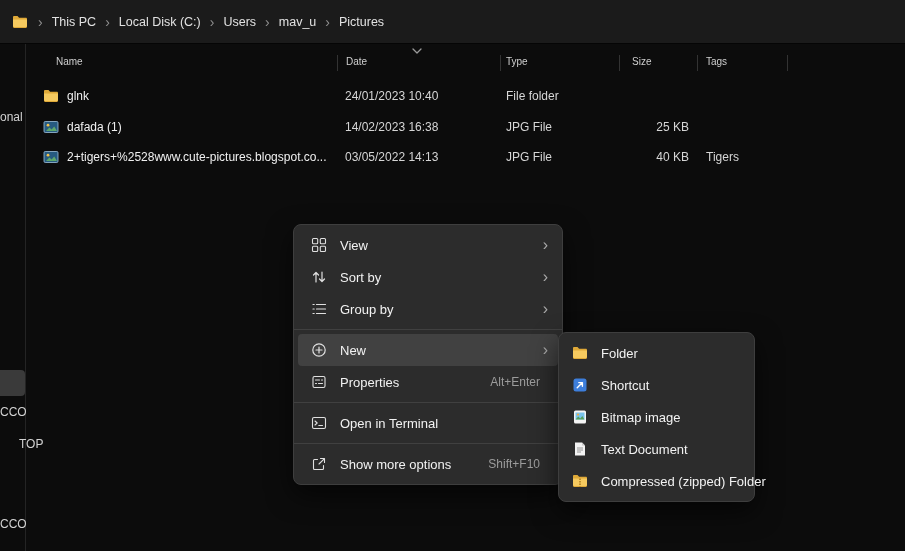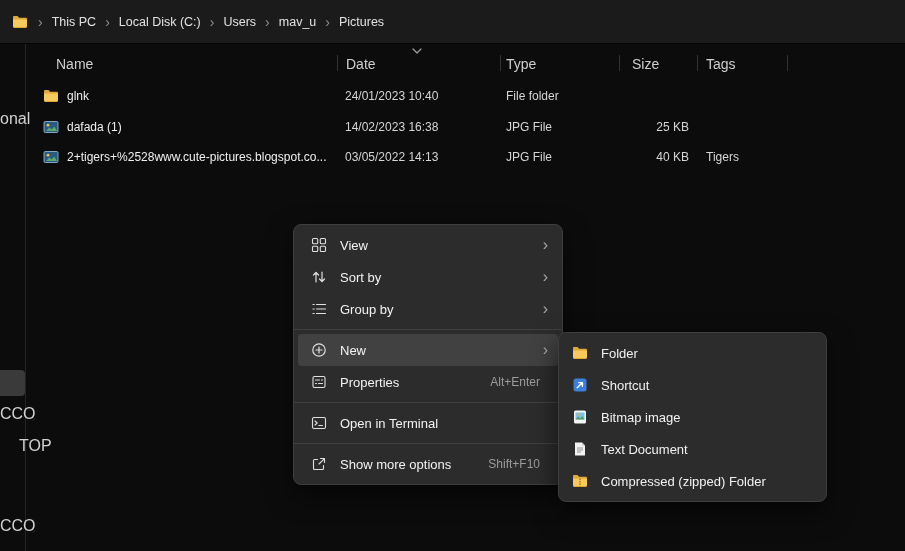--- a/index.html
+++ b/index.html
@@ -13,43 +13,43 @@
   .topbar{
     position:absolute; left:0; top:0; width:905px; height:44px;
     background:#1b1b1b; border-bottom:1px solid #050505;
     display:flex; align-items:center; padding-left:12px;
   }
   .crumb-icon{ width:18px; height:16px; margin-right:6px; display:inline-flex; }
   .crumb{ font-size:12.5px; color:#e2e2e2; padding:4px 7px; border-radius:4px; white-space:nowrap; }
   .crumb-sep{ font-size:14px; color:#8f8f8f; padding:0 2px; line-height:1; }
   
   .nav-divider{ position:absolute; left:25px; top:44px; bottom:0; width:1px; background:#242424; }
-  .fragment{ position:absolute; left:0; font-size:16px; color:#d2d2d2; white-space:nowrap; }
+  .fragment{ position:absolute; left:0; font-size:12px; color:#d2d2d2; white-space:nowrap; }
   .frag-select{ position:absolute; left:0; top:370px; width:25px; height:26px; background:#3a3a3a; border-radius:0 4px 4px 0; }
   
-  .headers{ position:absolute; left:25px; top:50px; right:0; height:26px; font-size:14px; color:#cfcfcf; }
+  .headers{ position:absolute; left:25px; top:50px; right:0; height:26px; font-size:10px; color:#cfcfcf; }
   .headers .hl-label{ position:absolute; top:6px; white-space:nowrap; }
   .h-name{ left:31px; } .h-date{ left:321px; } .h-type{ left:481px; } .h-size{ left:601px;margin-left:6px; } .h-tags{ left:681px; }
   .h-div{ position:absolute; top:5px; width:1px; height:16px; background:#333; }
   .sort-icon{ position:absolute; left:386px; top:-3px; width:12px; height:8px; }
   
   .row{ position:absolute; left:25px; right:0; height:30px; font-size:12px; color:#d6d6d6; border-radius:3px;padding-left:44px; }
   .row .ficon{ position:absolute; left:18px; top:7px; width:16px; height:16px; }
   .row .f-name{ position:absolute; left:42px; top:8px; color:#f0f0f0; white-space:nowrap; }
   .row .f-date{ position:absolute; left:320px; top:8px; }
   .row .f-type{ position:absolute; left:481px; top:8px; }
   .row .f-size{ position:absolute; left:594px; width:70px; top:8px; text-align:right; }
   .row .f-tags{ position:absolute; left:681px; top:8px; }
   
   .menu{
     position:absolute; background:#2c2c2c; border:1px solid #3e3e3e; border-radius:8px;
     box-shadow:0 10px 26px rgba(0,0,0,.6); padding:4px 0;margin-left:40px;
   }
   .ctx{ left:253px; top:224px; width:270px; z-index:10; }
-  .sub{ left:518px; top:332px; width:269px; z-index:11; }
+  .sub{ left:518px; top:332px; width:197px; z-index:11; }
   .mi{ height:32px; display:flex; align-items:center; margin:0 4px; padding-right:8px; border-radius:4px; }
   .mi.hl{ background:#414141; }
   .mic{ width:18px; height:18px; margin-left:12px; flex:0 0 18px; display:flex; align-items:center; justify-content:center; }
   .sub .mic{ margin-left:8px; }
   .ml{ margin-left:12px; font-size:13px; color:#f2f2f2; white-space:nowrap; }
   .spacer{ flex:1; }
   .ms{ font-size:12px; color:#9c9c9c; margin-right:10px; white-space:nowrap; }
   .mchev{ font-size:16px; color:#a8a8a8; line-height:1; margin-right:2px; }
   .sep{ height:1px; background:#404040; margin:4px 0; }
   svg{ display:block; }

